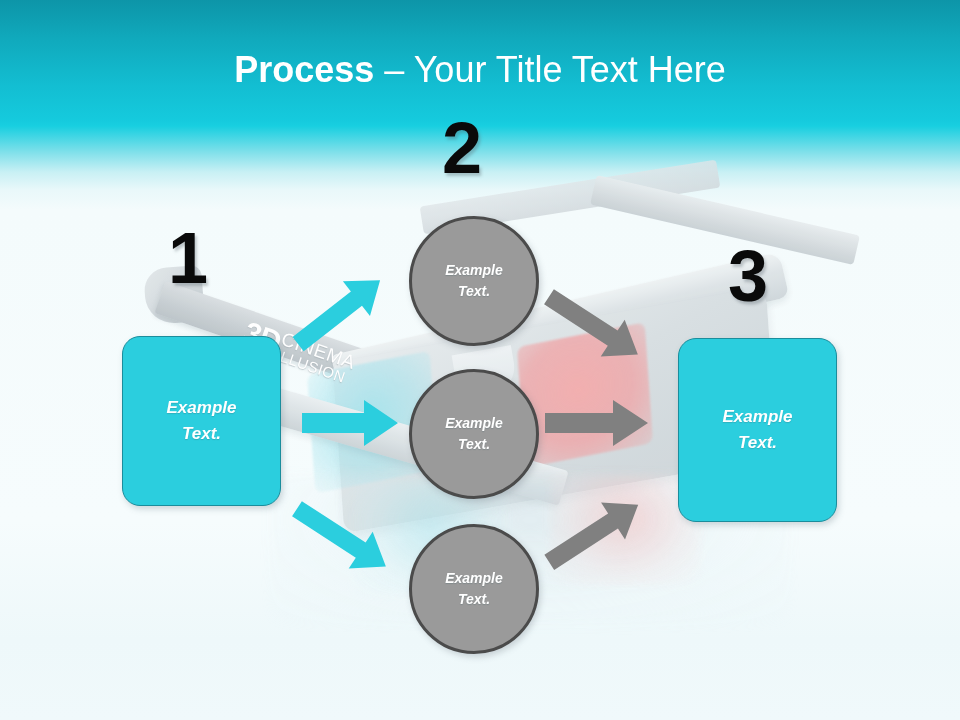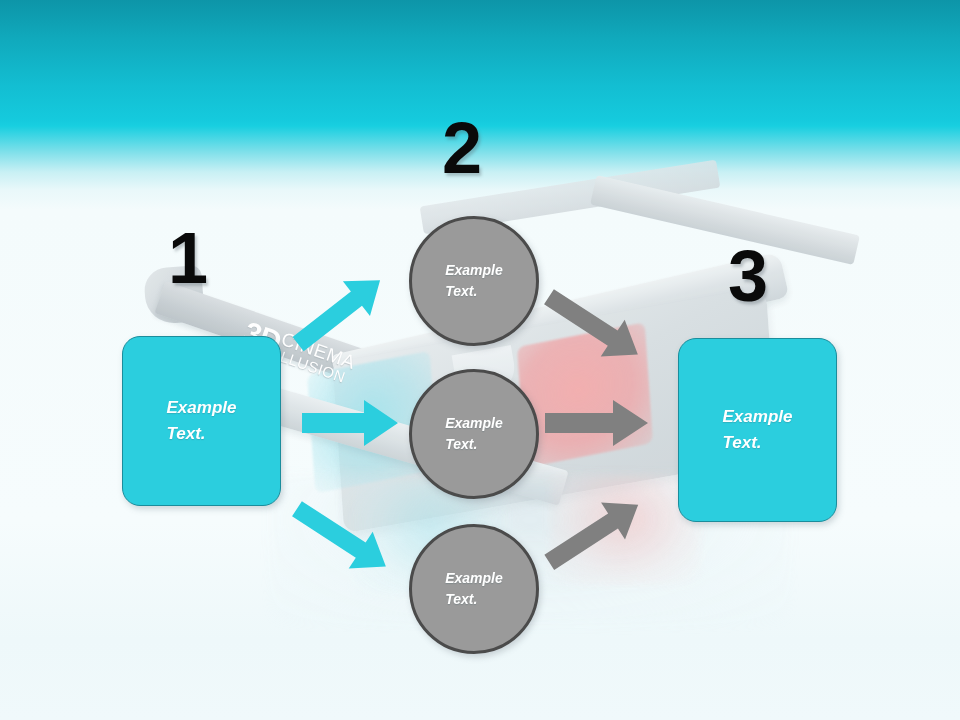--- a/index.html
+++ b/index.html
@@ -220,21 +220,21 @@
   }
   .box-left  { left: 122px; top: 336px; width: 157px; height: 168px; }
   .box-right { left: 678px; top: 338px; width: 157px; height: 182px; }
 
   .box-label, .circle-label {
     color: #ffffff;
     font-style: italic;
     font-weight: bold;
     font-size: 17px;
     line-height: 1.55;
-    text-align: left;
+    text-align: center;
     white-space: pre-line;
     text-shadow: 0 1px 1px rgba(60,90,98,0.25);
   }
 
   
   .circle {
     position: absolute;
     width: 124px; height: 124px;
     border-radius: 50%;
     background: #9a9a9a;
@@ -278,20 +278,21 @@
     <div class="g-part bridge"></div>
     <div class="g-part arm-bottom"></div>
     <div class="g-part reflection"></div>
     <div class="g-part reflection-cyan"></div>
     <div class="g-part reflection-red"></div>
     <div class="brand">
       <span class="brand-3d">3D</span><span class="brand-words"><span class="brand-cinema">CINEMA</span><span class="brand-illusion">ILLUSION</span></span>
     </div>
   </div>
 
+  <div class="title layer-top"><b>Process</b><span> – </span><span>Your Title Text Here</span></div>
 
   <div class="num num-1 layer-main">1</div>
   <div class="num num-2 layer-top">2</div>
   <div class="num num-3 layer-main">3</div>
 
   <div class="arrow layer-main" style="left:296px; top:276px;">
     <svg width="110" height="80" viewBox="0 0 110 80">
       <g transform="rotate(-38 10 62)">
         <path d="M0 53 L74 53 L74 40 L104 62 L74 84 L74 71 L0 71 Z" fill="#2bcede"></path>
       </g>

